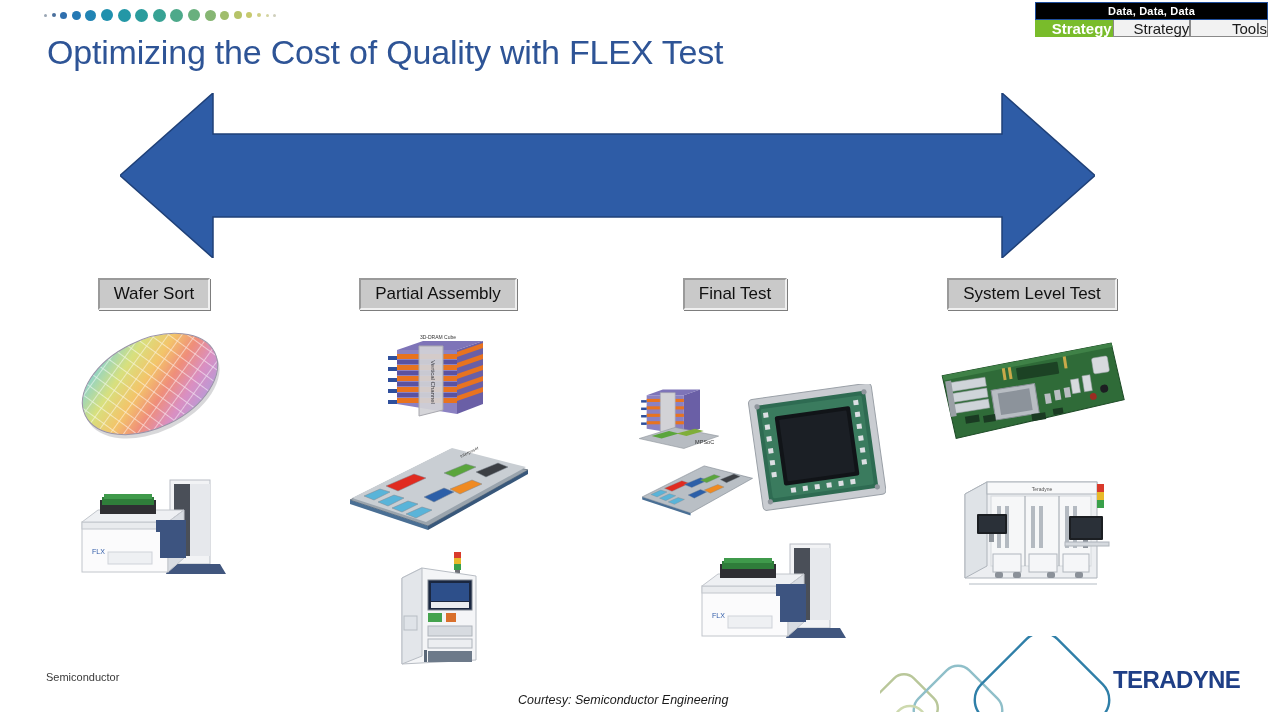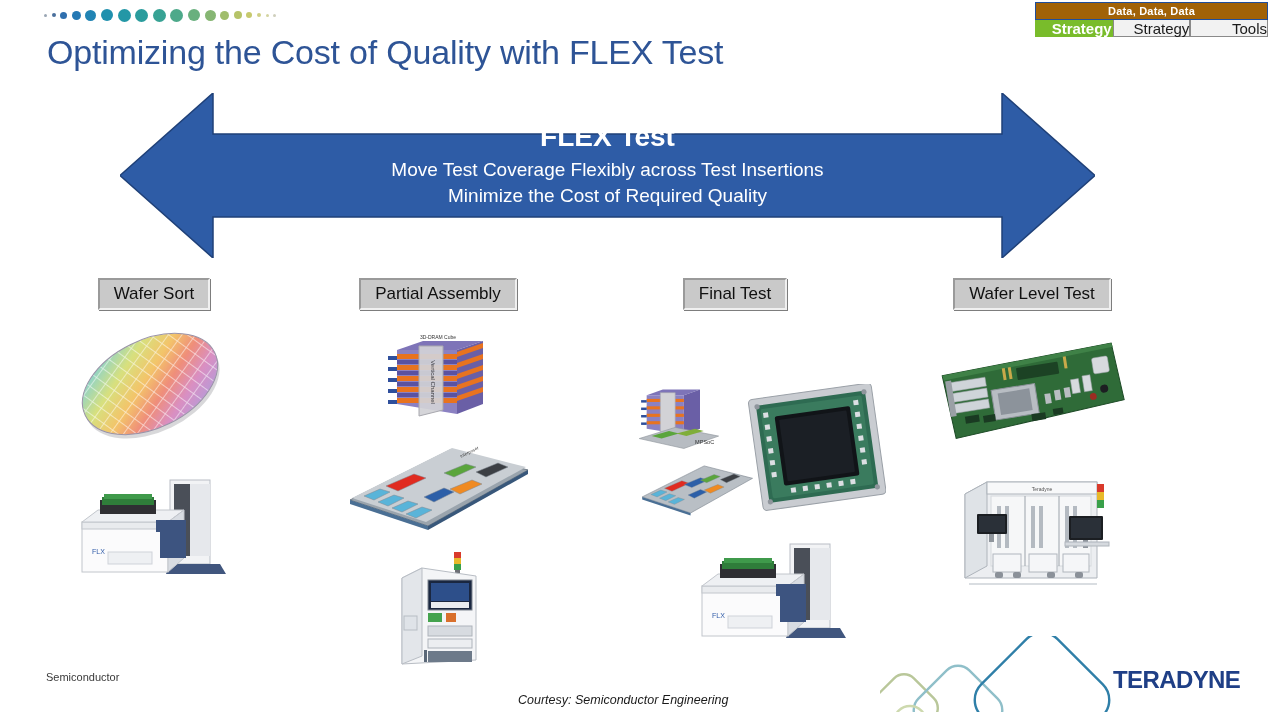--- a/index.html
+++ b/index.html
@@ -8,21 +8,21 @@
     background:#ffffff;
     font-family:"Liberation Sans", sans-serif;
     overflow:hidden;
     position:relative;
   }
   .slide{position:absolute;inset:0;background:#fff;}
 
   
   .navbox{position:absolute;left:1035px;top:2px;width:233px;}
   .navbox .ttl{
-    background:#a16207;color:#fff;font-weight:bold;font-size:11px;
+    background:#000000;color:#fff;font-weight:bold;font-size:11px;
     text-align:center;line-height:16px;height:16px;letter-spacing:.2px;
     border:1px solid #1F4E9C;
   }
   .navbox .tabs{display:flex;height:17px;}
   .navbox .tab{
     flex:1;font-size:15px;text-align:right;line-height:17px;
     border:1px solid #8a8a8a;border-top:none;background:#f2f2f2;color:#1a1a1a;
   }
   .navbox .tab.active{background:#79BC2B;color:#fff;font-weight:bold;border-color:#79BC2B;}
 
@@ -103,25 +103,20 @@
       <div class="tab">Tools</div>
     </div>
   </div>
 
   <div class="title">Optimizing the Cost of Quality with FLEX Test</div>
 
   <div class="arrowwrap">
     <svg viewBox="0 0 975 165" width="975" height="165">
       <polygon points="0,82.5 93,0 93,41 882,41 882,0 975,82.5 882,165 882,124 93,124 93,165" fill="#2E5CA6" stroke="#1F4078" stroke-width="1.5"></polygon>
     </svg>
-    <div class="arrowtext">
-      <div class="h">FLEX Test</div>
-      <div class="s">Move Test Coverage Flexibly across Test Insertions</div>
-      <div class="s">Minimize the Cost of Required Quality</div>
-    </div>
   </div>
 
   <div class="cols">
 
     <div class="col c0">
       <div class="lblrow">
         <span class="lbl">Wafer Sort</span>
       </div>
       <div class="art" style="margin-top:16px;text-align:center;">
         <svg width="180" height="120" viewBox="0 0 180 120">
@@ -353,21 +348,21 @@
           <rect x="82" y="44" width="30" height="12" fill="#3d5480"></rect>
           <rect x="86" y="56" width="26" height="26" fill="#3d5480"></rect>
           <text x="18" y="78" font-family="Liberation Sans, sans-serif" font-size="7" fill="#2f5ba8">FLX</text>
           <rect x="34" y="76" width="44" height="12" fill="#eef0f3" stroke="#cfd3d9"></rect>
         </svg>
       </div>
     </div>
 
     <div class="col c3">
       <div class="lblrow">
-        <span class="lbl">Wafer Level Test</span>
+        <span class="lbl">System Level Test</span>
       </div>
 
       <div class="art" style="margin-top:28px;text-align:center;">
         <svg width="200" height="110" viewBox="0 0 200 110">
           <g transform="rotate(-9 100 55)">
             <polygon points="14,24 186,18 190,76 18,88" fill="#2f6b38"></polygon>
             <polygon points="14,24 186,18 190,76 18,88" fill="none" stroke="#1d4a26"></polygon>
             <polygon points="14,24 186,18 187,22 15,29" fill="#3f8147"></polygon>
             <g fill="#1c4224">
               <rect x="88" y="28" width="42" height="12" rx="1"></rect>

